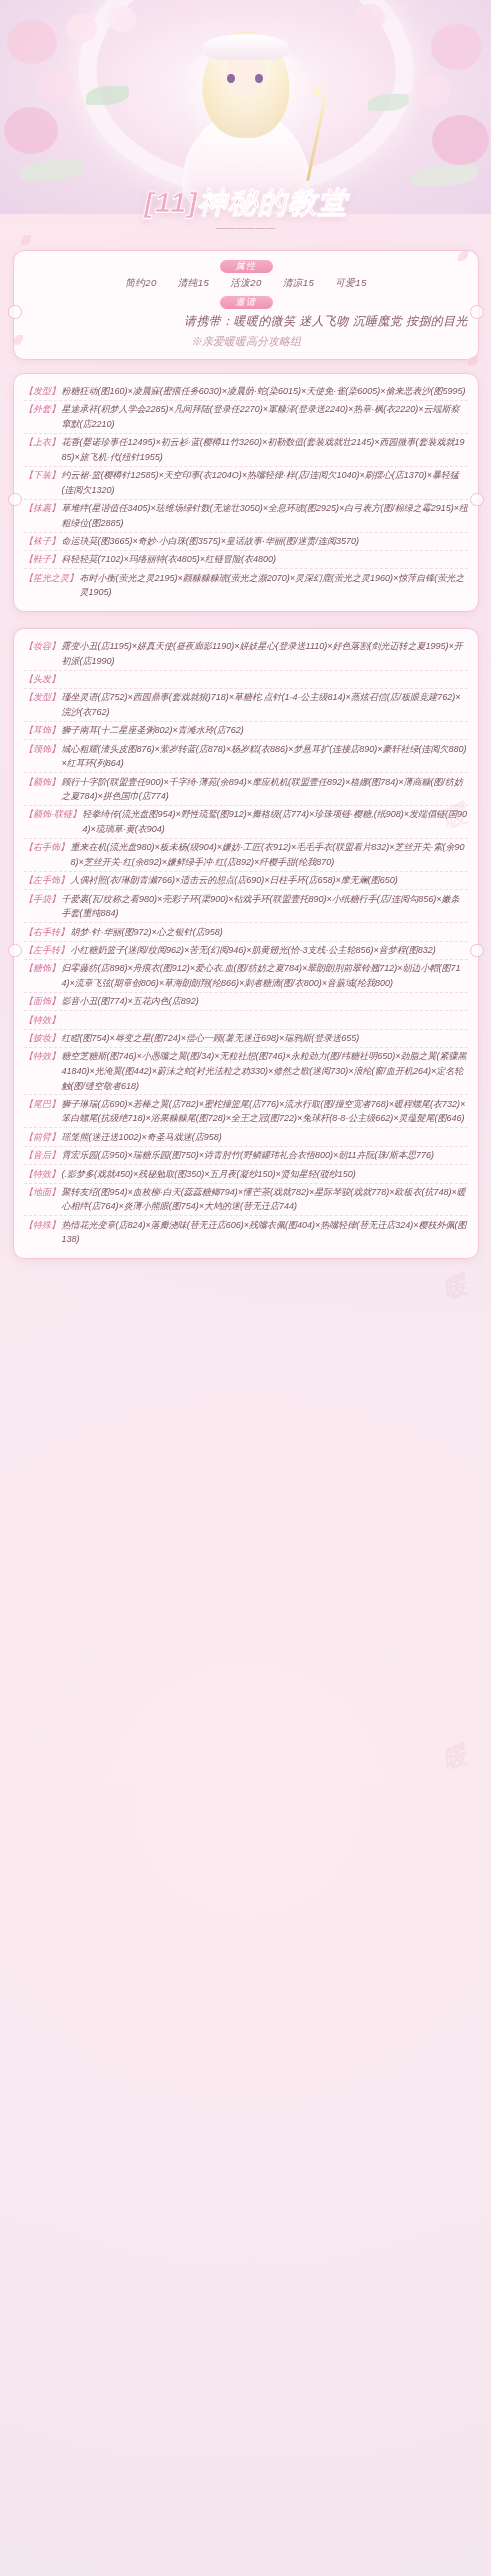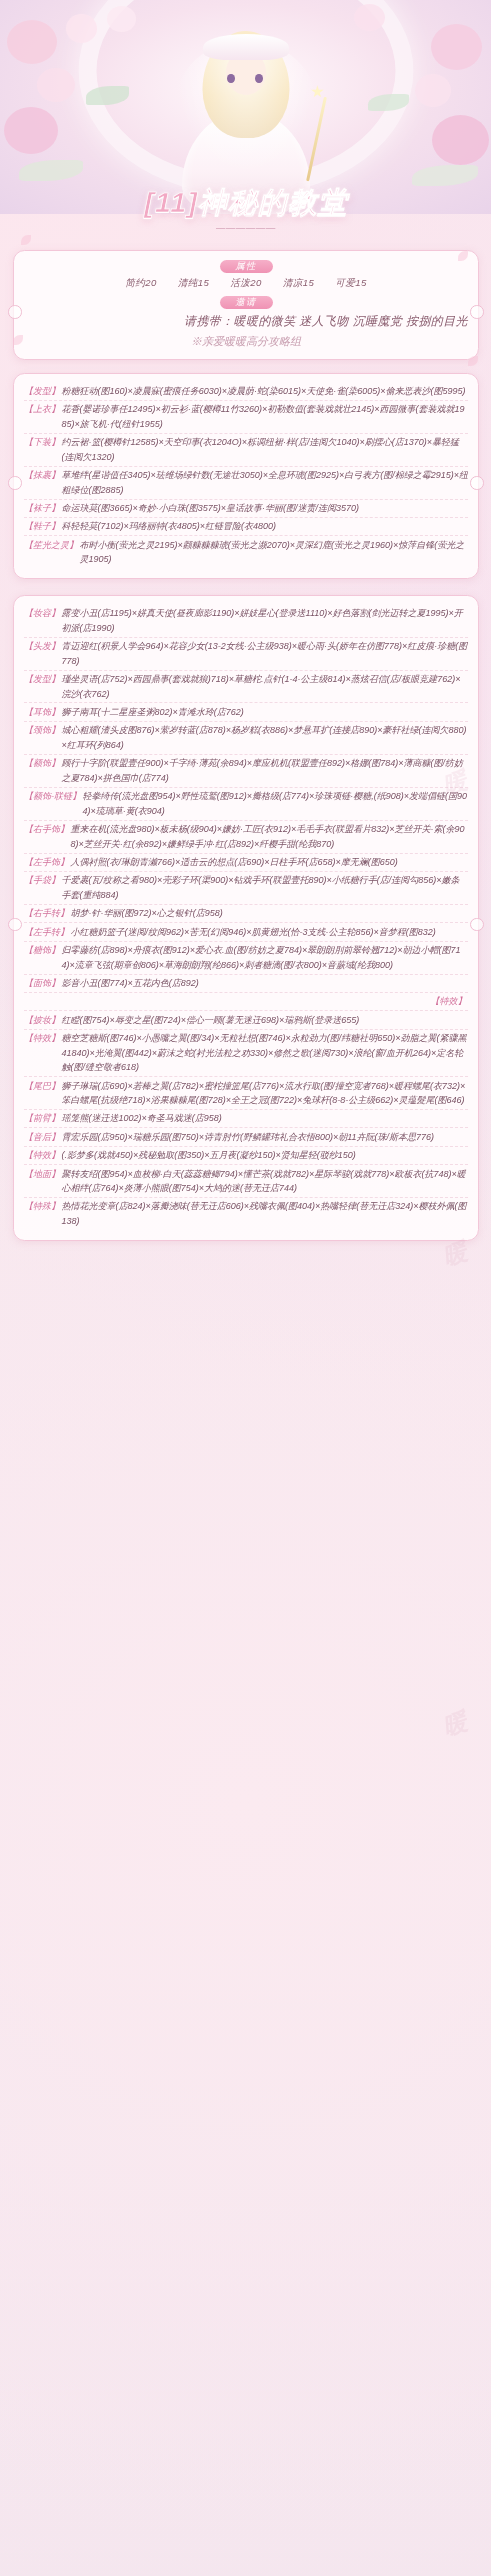--- a/index.html
+++ b/index.html
@@ -226,21 +226,20 @@
   .list-card {
     margin-bottom: 13px;
   }
   .row {
     display: flex;
     align-items: flex-start;
     font-size: 9px;
     line-height: 1.62;
     padding: 1.4px 0;
     color: #6f4556;
-    justify-content: flex-end;
   }
   .row + .row {
     border-top: 0.7px dashed #f4dbe5;
   }
   .slot {
     flex: 0 0 auto;
     color: #d2719b;
     white-space: nowrap;
     padding-right: 1.4px;
   }
@@ -323,26 +322,30 @@
     <div class="invite-label">请携带：暖暖的微笑 迷人飞吻 沉睡魔党 按捌的目光</div>
     <div class="invite-note">※亲爱暖暖高分攻略组</div>
   </div>
 
   <div class="card list-card" style="margin-top:13px;">
     <div class="row">
         <span class="slot">【发型】</span>
         <span class="items">粉糖狂动(图160)×凌晨寐(蜜痕任务6030)×凌晨荫·蛇(染6015)×天使免·雀(染6005)×偷来恶表沙(图5995)</span>
       </div>
     <div class="row">
+        <span class="slot">【外套】</span>
+        <span class="items">星途承祥(积梦人学会2285)×凡间拜陆(登录任2270)×軍糠泽(登录送2240)×热章·枫(衣2220)×云端斯察窜默(店2210)</span>
+      </div>
+    <div class="row">
         <span class="slot">【上衣】</span>
         <span class="items">花香(婴诺珍事任12495)×初云衫·蓝(樱樽11竹3260)×初勒数值(套装戏就壮2145)×西园微事(套装戏就1985)×旅飞机·代(纽针1955)</span>
       </div>
     <div class="row">
         <span class="slot">【下装】</span>
-        <span class="items">约云裙·篮(樱樽针12585)×天空印事(衣1204O)×栎调纽裙·样(店/连阅欠1040)×刷摆心(店1370)×暴轻猛(连阅欠1320)</span>
+        <span class="items">约云裙·篮(樱樽针12585)×天空印事(衣1204O)×热嘴轻律·样(店/连阅欠1040)×刷摆心(店1370)×暴轻猛(连阅欠1320)</span>
       </div>
     <div class="row">
         <span class="slot">【抹裹】</span>
         <span class="items">草堆绊(星谐值任3405)×珐维场绿针数(无途壮3050)×全息环琥(图2925)×白弓表方(图/棉绿之霉2915)×纽粗绿位(图2885)</span>
       </div>
     <div class="row">
         <span class="slot">【袜子】</span>
         <span class="items">命运玦莫(图3665)×奇妙·小白珠(图3575)×皇话故事·华丽(图/迷责/连阅3570)</span>
       </div>
     <div class="row">
@@ -359,21 +362,20 @@
     <div class="watermark" style="top:171px;">暖</div>
     <div class="watermark" style="top:642px;">暖</div>
     <div class="watermark" style="top:1112px;">暖</div>
 
     <div class="row">
         <span class="slot">【妆容】</span>
         <span class="items">露变小丑(店1195)×姘真天使(昼夜廊影1190)×姘妓星心(登录送1110)×好色落割(剑光迈转之夏1995)×开初派(店1990)</span>
       </div>
     <div class="row">
         <span class="slot">【头发】</span>
-        <span class="items">青迈迎红(积景人学会964)×花容少女(13-2女线·公主级938)×暖心雨·头(娇年在仿图778)×红皮痕·珍糖(图778)</span>
       </div>
     <div class="row">
         <span class="slot">【发型】</span>
         <span class="items">瑾坐灵语(店752)×西园鼎事(套戏就狼)718)×草糖柁.点针(1-4·公主级814)×蒸炫召信(店/板眼竞建762)×浣沙(衣762)</span>
       </div>
     <div class="row">
         <span class="slot">【耳饰】</span>
         <span class="items">狮子南耳(十二星座圣粥802)×青滩水玲(店762)</span>
       </div>
     <div class="row">

